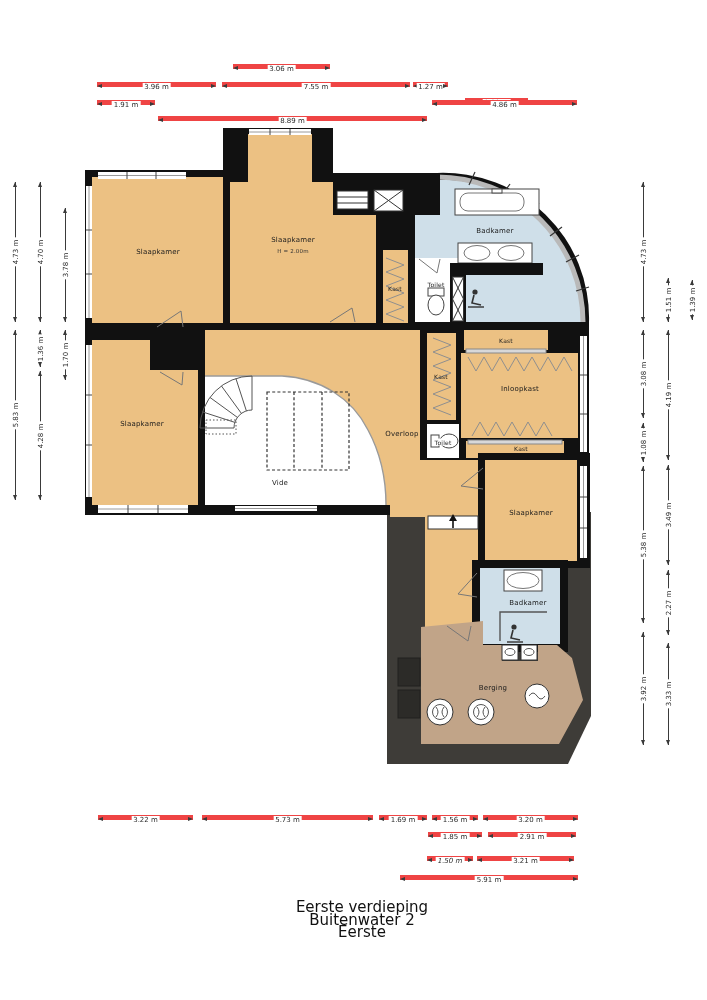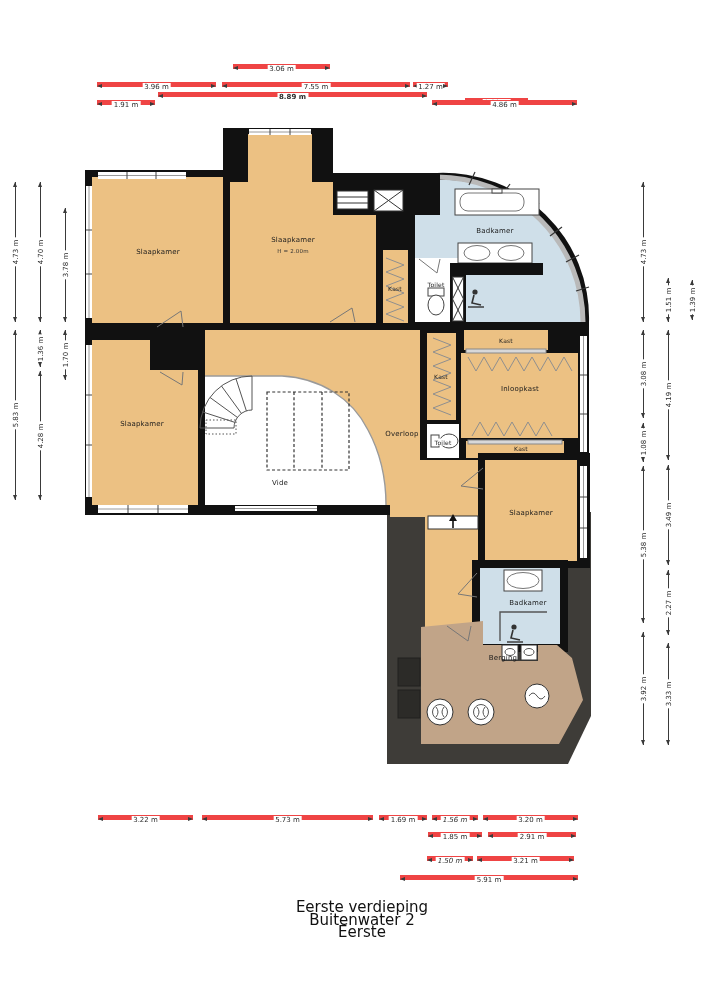--- a/index.html
+++ b/index.html
@@ -235,41 +235,41 @@
   <div class="rlab sm" style="left:506px;top:340px;">Kast</div>
   <div class="rlab sm" style="left:441px;top:376px;">Kast</div>
   <div class="rlab" style="left:520px;top:389px;">Inloopkast</div>
   <div class="rlab" style="left:402px;top:434px;">Overloop</div>
   <div class="rlab sm" style="left:443px;top:442px;background:#fff;">Toilet</div>
   <div class="rlab sm" style="left:521px;top:448px;">Kast</div>
   <div class="rlab" style="left:280px;top:483px;">Vide</div>
   <div class="rlab" style="left:142px;top:424px;">Slaapkamer</div>
   <div class="rlab" style="left:531px;top:513px;">Slaapkamer</div>
   <div class="rlab" style="left:528px;top:603px;">Badkamer</div>
-  <div class="rlab" style="left:493px;top:658px;margin-left:10px;">Berging</div>
+  <div class="rlab" style="left:493px;top:688px;">Berging</div>
 
   <div class="dim h" style="left:233px;top:64px;width:97px;">
       <span class="dlab">3.06 m</span>
     </div>
   <div class="dim h" style="left:97px;top:82px;width:119px;">
       <span class="dlab">3.96 m</span>
     </div>
   <div class="dim h" style="left:222px;top:82px;width:188px;">
       <span class="dlab">7.55 m</span>
     </div>
   <div class="dim h" style="left:413px;top:82px;width:35px;">
       <span class="dlab">1.27 m</span>
     </div>
   <div class="dim h" style="left:465px;top:82px;width:63px;margin-top:16px;">
       <span class="dlab">2.09 m</span>
     </div>
   <div class="dim h" style="left:97px;top:100px;width:58px;">
       <span class="dlab">1.91 m</span>
     </div>
-  <div class="dim h" style="left:158px;top:92px;width:269px;font-weight:bold;">
+  <div class="dim h" style="left:158px;top:116px;width:269px;">
       <span class="dlab">8.89 m</span>
     </div>
   <div class="dim h" style="left:432px;top:100px;width:145px;">
       <span class="dlab">4.86 m</span>
     </div>
 
   <div class="dim v" style="left:15px;top:182px;height:140px;">
       <span class="dlab">4.73 m</span>
     </div>
   <div class="dim v" style="left:15px;top:330px;height:170px;">
@@ -327,21 +327,21 @@
 
   <div class="dim h" style="left:98px;top:815px;width:95px;">
       <span class="dlab">3.22 m</span>
     </div>
   <div class="dim h" style="left:202px;top:815px;width:171px;">
       <span class="dlab">5.73 m</span>
     </div>
   <div class="dim h" style="left:379px;top:815px;width:48px;">
       <span class="dlab">1.69 m</span>
     </div>
-  <div class="dim h" style="left:432px;top:815px;width:46px;font-style:italic;">
+  <div class="dim h" style="left:432px;top:815px;width:46px;">
       <span class="dlab">1.56 m</span>
     </div>
   <div class="dim h" style="left:483px;top:815px;width:95px;">
       <span class="dlab">3.20 m</span>
     </div>
   <div class="dim h" style="left:428px;top:832px;width:54px;">
       <span class="dlab">1.85 m</span>
     </div>
   <div class="dim h" style="left:488px;top:832px;width:88px;">
       <span class="dlab">2.91 m</span>

